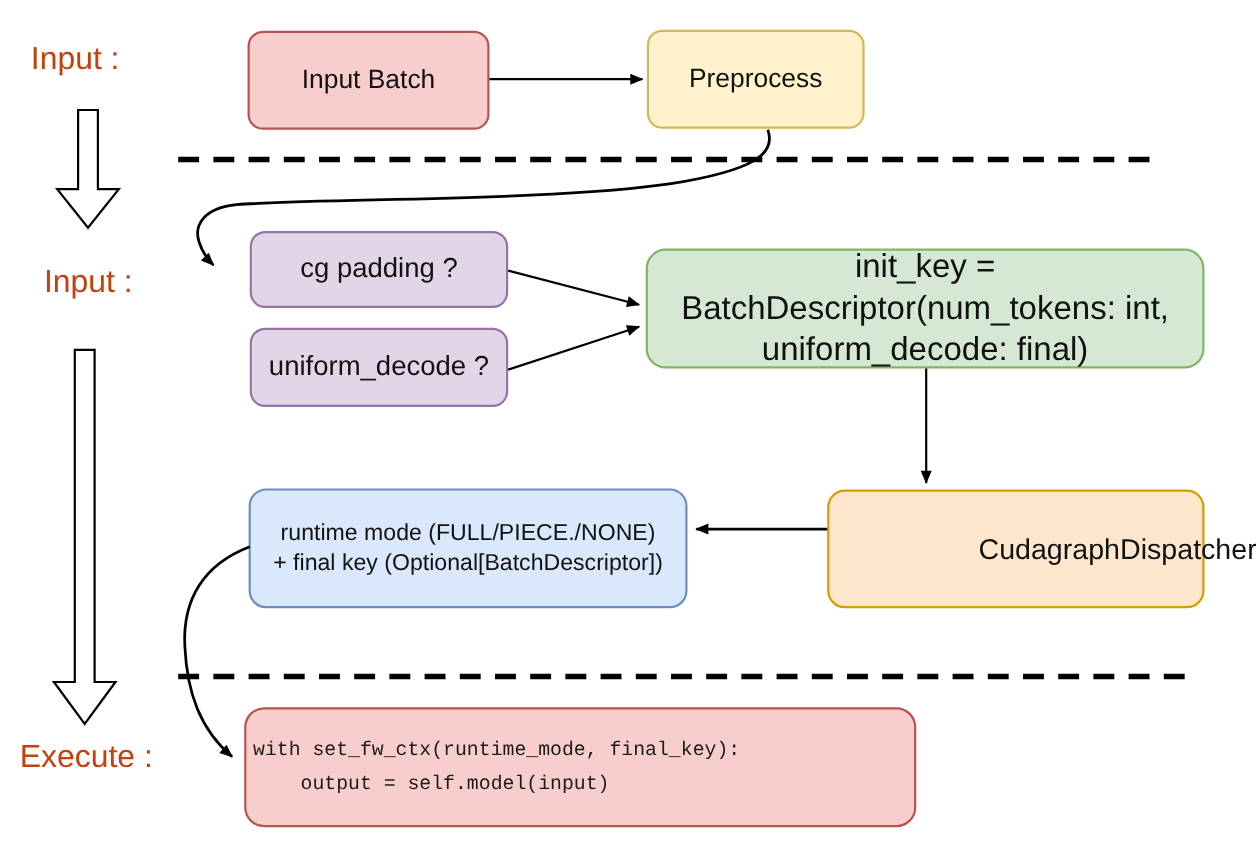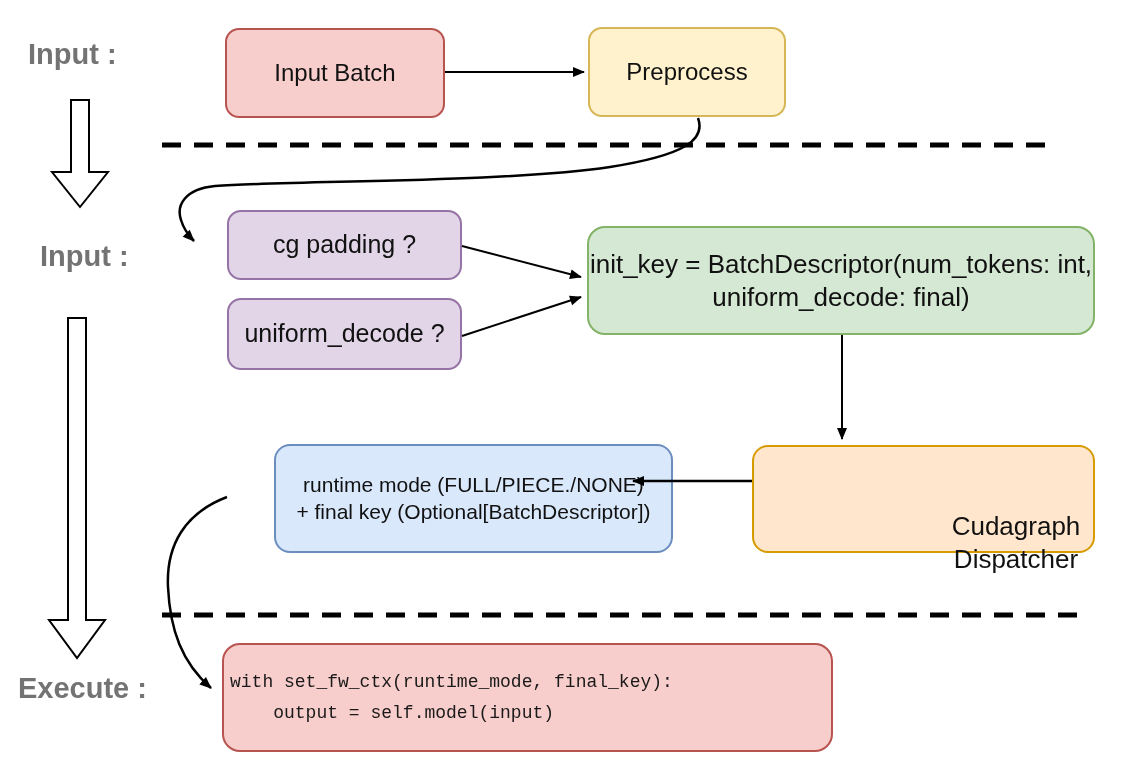--- a/index.html
+++ b/index.html
@@ -1,47 +1,47 @@
 <!DOCTYPE html>
 <html><head>
 <meta charset="utf-8">
 <style>
   html,body { margin:0; padding:0; background:#ffffff; }
   .canvas {
     position:relative; width:1142px; height:770px; background:#ffffff;
     font-family:"Liberation Sans", sans-serif; color:#111; overflow:hidden;
   }
   .stage-label {
-    position:absolute; font-size:29px; font-weight:bold; color:#737373;
+    position:absolute; font-size:29px; font-weight:normal; color:#c2410c;
     white-space:nowrap; z-index:2;
   }
   .node {
     position:absolute; box-sizing:border-box; display:flex; flex-direction:column;
     align-items:center; justify-content:center; text-align:center;
     border:2px solid #7f1d1d; border-radius:14px; z-index:1; line-height:1.25;
   }
   .node span { display:block; }
   .red    { background:#F8CECC; border-color:#B85450; }
   .yellow { background:#FFF2CC; border-color:#D6B656; }
   .purple { background:#E1D5E7; border-color:#9673A6; }
   .green  { background:#D5E8D4; border-color:#82B366; }
   .orange { background:#FFE6CC; border-color:#D79B00; }
-  .blue   { background:#DAE8FC; border-color:#6C8EBF;margin-left:48px; }
+  .blue   { background:#DAE8FC; border-color:#6C8EBF; }
 
   .input-batch    { left:225px; top:28px;  width:220px; height:90px; font-size:24px; }
   .preprocess     { left:588px; top:27px;  width:198px; height:90px; font-size:24px; }
   .cg-padding     { left:227px; top:210px; width:235px; height:70px; font-size:25px; }
   .uniform-decode { left:227px; top:298px; width:235px; height:72px; font-size:25px; }
-  .init-key       { left:587px; top:226px; width:508px; height:109px; font-size:26px; border-radius:18px; }
+  .init-key       { left:587px; top:226px; width:508px; height:109px; font-size:30px; border-radius:18px; }
   .runtime-box    { left:226px; top:444px; width:399px; height:109px; font-size:21px; border-radius:16px; }
   .cudagraph      { left:752px; top:445px; width:343px; height:108px; border-radius:16px; }
   .cudagraph-label{
     position:absolute; left:181px; top:0; width:162px; height:104px;
-    display:flex; flex-direction:column; align-items:center; justify-content:center;
-    font-size:26px; line-height:33px;margin-top:44px;
+    display:flex; flex-direction:row; align-items:center; justify-content:center;
+    font-size:26px; line-height:33px;
   }
   .dispatch       {
     left:753px; top:443px; width:180px; height:74px; font-size:22px;
     background:#FAD5B8; border-color:#D79B00; border-radius:12px; z-index:3;
   }
   .code-box {
     left:222px; top:643px; width:611px; height:109px; border-radius:18px;
     align-items:flex-start; padding-left:6px; text-align:left;
     font-family:"Liberation Mono", monospace; font-size:18px; line-height:31px;
     white-space:pre; color:#1a1a1a;

